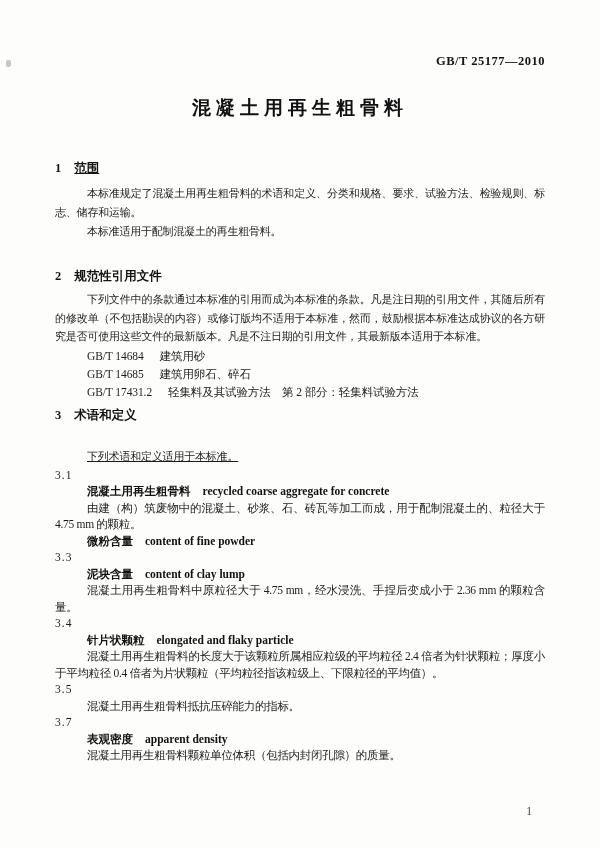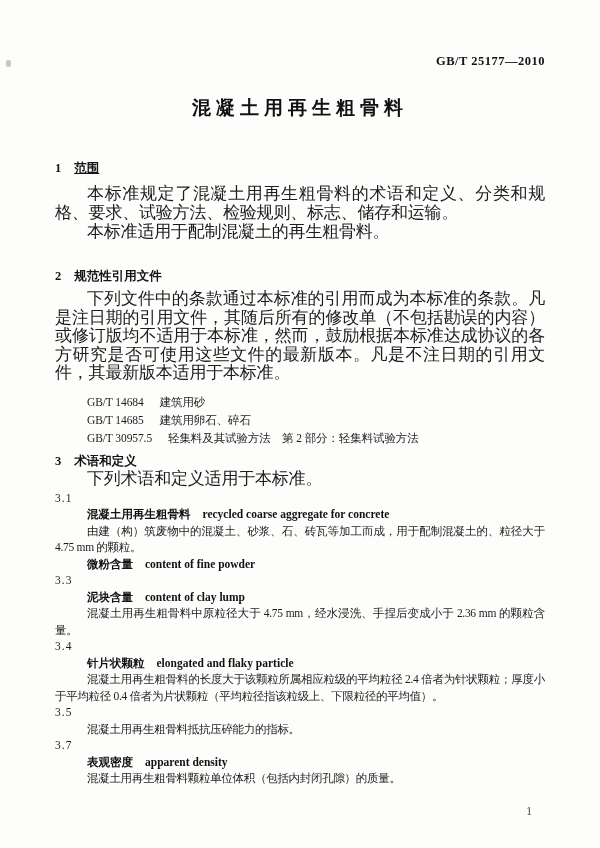--- a/index.html
+++ b/index.html
@@ -56,39 +56,39 @@
   .sec-heading .sec-num {
     display: inline-block;
     margin-right: 13px;
     letter-spacing: 0;
   }
   #sec1-heading { margin-top: 38px; text-decoration: underline; }
   #sec2-heading { margin-top: 26px; }
   #sec3-heading { margin-top: 5px; }
   p.body-para {
     margin: 0;
-    font-size: 17px;
+    font-size: 11px;
     line-height: 19px;
     letter-spacing: -0.2px;
     text-align: justify;
     text-indent: 32px;
     color: #1c1c1c;
   }
   #sec1-para1 { margin-top: 7px; }
   #sec2-para  { margin-top: 5px; line-height: 18.5px; }
   .ref-list {
-    margin-top: 10px;
+    margin-top: 1px;
     font-size: 11.5px;
     line-height: 18px;
     letter-spacing: -0.1px;
   }
   .ref-item { padding-left: 32px; }
   .ref-code { display: inline-block; }
   .ref-title { display: inline-block; margin-left: 16px; }
-  #terms-intro { margin-top: 0; line-height: 18px; }
+  #terms-intro { margin-top: 23px; line-height: 18px; text-decoration: underline; }
   .terms-list {
     margin-top: 2px;
     font-size: 11.5px;
     line-height: 16.5px;
   }
   .term-num {
     letter-spacing: 1px;
     color: #1c1c1c;
   }
   .term-head {
@@ -136,21 +136,21 @@
     <p class="body-para" id="sec2-para">下列文件中的条款通过本标准的引用而成为本标准的条款。凡是注日期的引用文件，其随后所有的修改单（不包括勘误的内容）或修订版均不适用于本标准，然而，鼓励根据本标准达成协议的各方研究是否可使用这些文件的最新版本。凡是不注日期的引用文件，其最新版本适用于本标准。</p>
 
     <div class="ref-list">
       <div class="ref-item">
         <span class="ref-code">GB/T 14684</span><span class="ref-title">建筑用砂</span>
       </div>
       <div class="ref-item">
         <span class="ref-code">GB/T 14685</span><span class="ref-title">建筑用卵石、碎石</span>
       </div>
       <div class="ref-item">
-        <span class="ref-code">GB/T 30957.5</span><span class="ref-title">轻集料及其试验方法　第 2 部分：轻集料试验方法</span>
+        <span class="ref-code">GB/T 17431.2</span><span class="ref-title">轻集料及其试验方法　第 2 部分：轻集料试验方法</span>
       </div>
     </div>
 
     <div class="sec-heading" id="sec3-heading">
       <span class="sec-num">3</span><span>术语和定义</span>
     </div>
     <p class="body-para" id="terms-intro">下列术语和定义适用于本标准。</p>
 
     <div class="terms-list">
 

